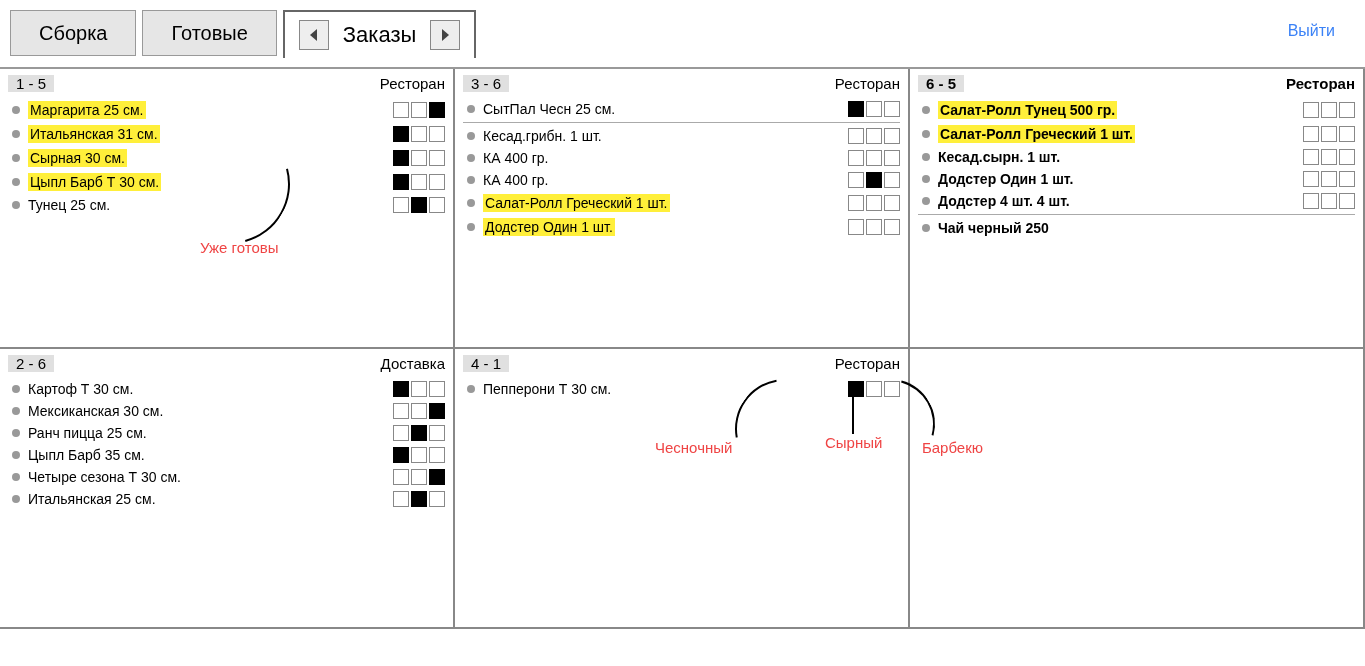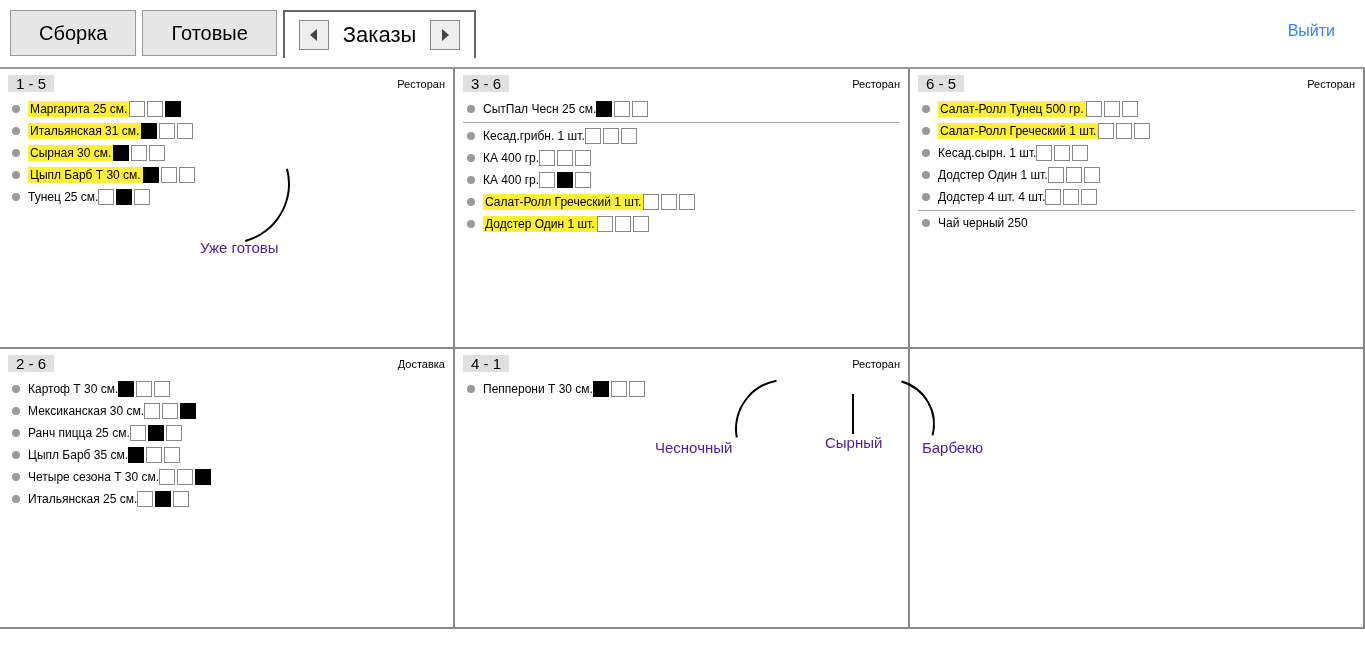--- a/index.html
+++ b/index.html
@@ -7,37 +7,37 @@
   
   .top-bar { display: flex; align-items: flex-start; border-bottom: 2px solid #999; padding: 10px 10px 0 10px; position: relative; height: 69px; }
   .tab-btn { background: #e6e6e6; border: 1px solid #999; padding: 12px 28px; font-size: 20px; margin-right: 6px; cursor: pointer; height: 46px; display: flex; align-items: center; }
   .tab-group { display: flex; align-items: center; border: 2px solid #666; border-bottom: none; background: #fff; padding: 6px 14px; height: 48px; position: relative; top: 0; justify-content: space-between; }
   .nav-btn { width: 30px; height: 30px; border: 1px solid #888; background: #eee; display: flex; align-items: center; justify-content: center; cursor: pointer; font-size: 14px; color: #333; }
   .tab-label { font-size: 22px; margin: 0 14px; }
   .logout { position: absolute; right: 30px; top: 22px; color: #3b82f6; font-size: 16px; cursor: pointer; }
 
   .grid { display: grid; grid-template-columns: repeat(3, 1fr); grid-template-rows: 280px 280px; border-top: none; }
   .cell { border-right: 2px solid #888; border-bottom: 2px solid #888; padding: 6px 8px 10px 8px; position: relative; }
-  .cell:nth-child(3n) { border-right: 2px solid #888; }
+  .cell:nth-child(3n) { border-right: 2px solid #888; font-weight: bold; }
   .cell-header { display: flex; justify-content: space-between; align-items: center; margin-bottom: 6px; }
   .order-num { background: #e0e0e0; padding: 0 8px; font-size: 15px; }
-  .order-type { font-size: 11px; }
-
-  .item-row { display: flex; align-items: center; padding: 3px 0; font-size: 12px; }
+  .order-type { font-size: 15px; }
+
+  .item-row { display: flex; align-items: center; justify-content: space-between; padding: 3px 0; font-size: 14px; }
   .item-left { display: flex; align-items: center; gap: 8px; }
   .bullet { width: 8px; height: 8px; border-radius: 50%; background: #999; flex-shrink: 0; margin-left: 4px; }
   .item-name { white-space: nowrap; }
   .item-name.hl { background: #ffef3a; padding: 1px 2px; }
   .boxes { display: flex; gap: 2px; }
   .box { width: 16px; height: 16px; border: 1px solid #888; background: #fff; }
   .box.fill { background: #000; border-color: #000; }
   .divider { border-top: 1px solid #aaa; margin: 2px 0; }
 
   
-  .anno { position: absolute; font-size: 15px; color: #4c1d95; pointer-events: none; }
+  .anno { position: absolute; font-size: 15px; color: #ef4444; pointer-events: none; }
   .arc { position: absolute; border: 2px solid #000; border-radius: 50%; pointer-events: none; }
 </style>
 </head>
 <body>
 
 <div class="top-bar">
   <div class="tab-btn">Сборка</div>
   <div class="tab-btn">Готовые</div>
   <div class="tab-group">
     <div class="nav-btn">

